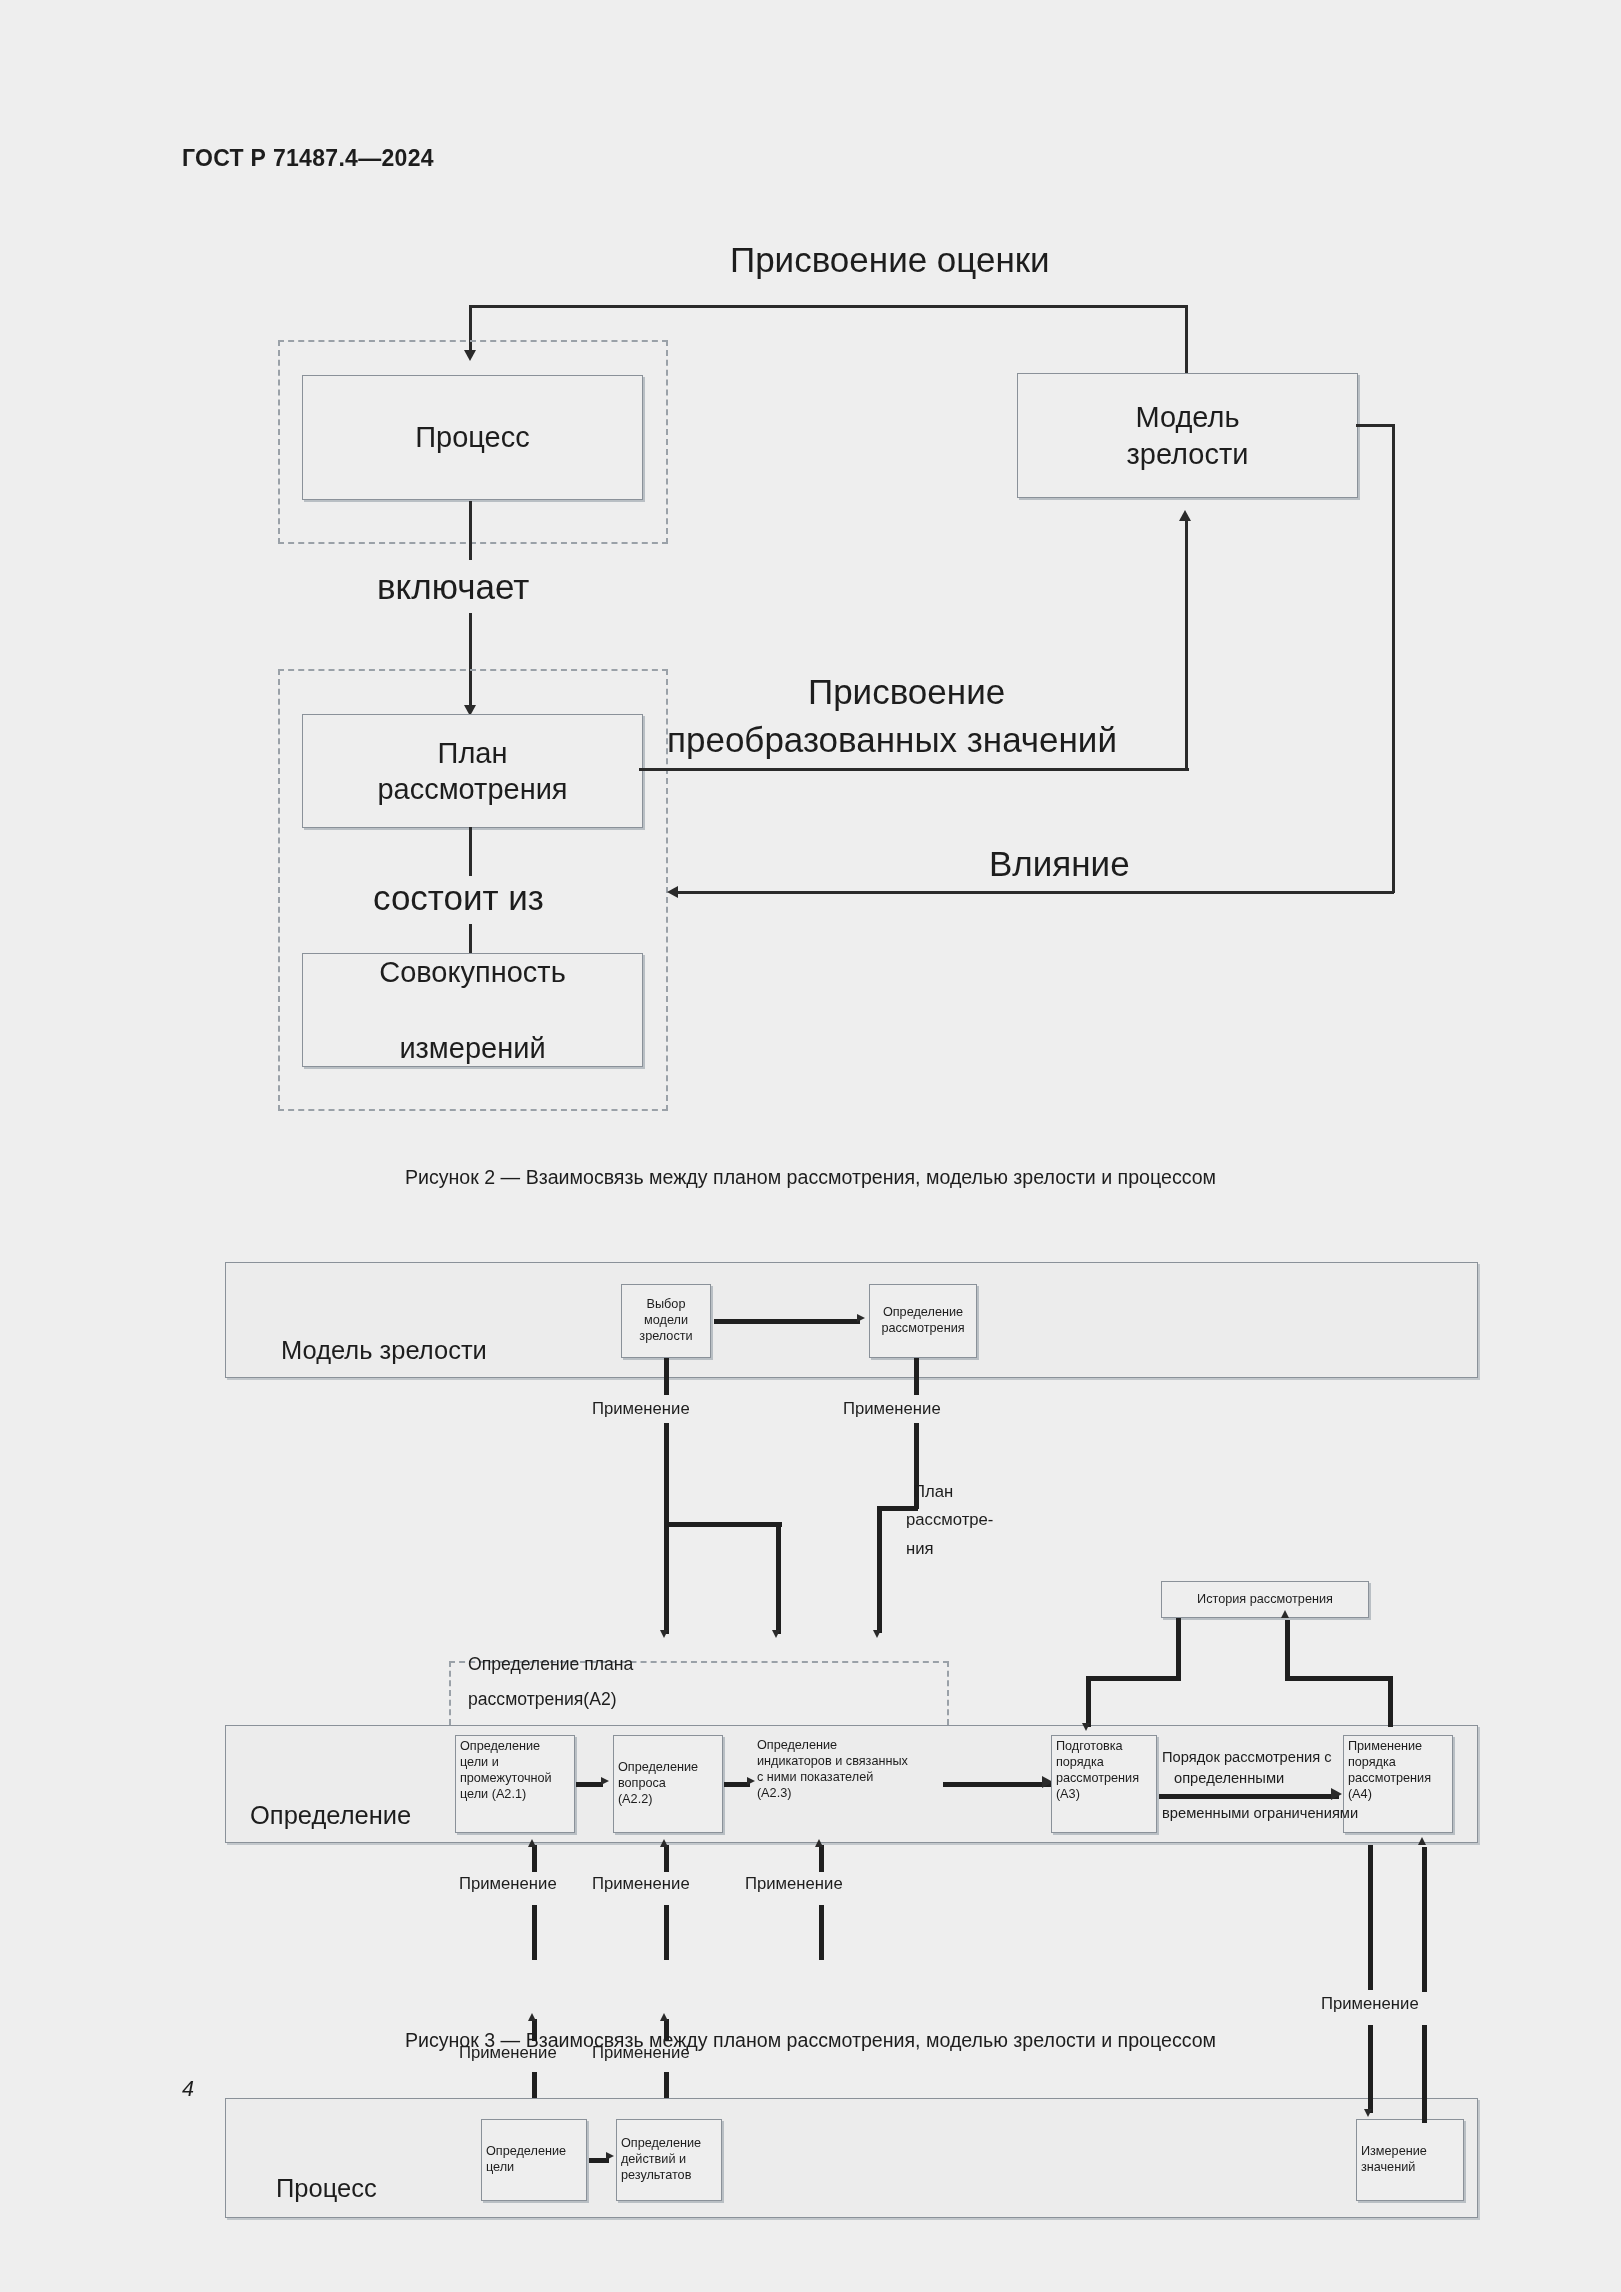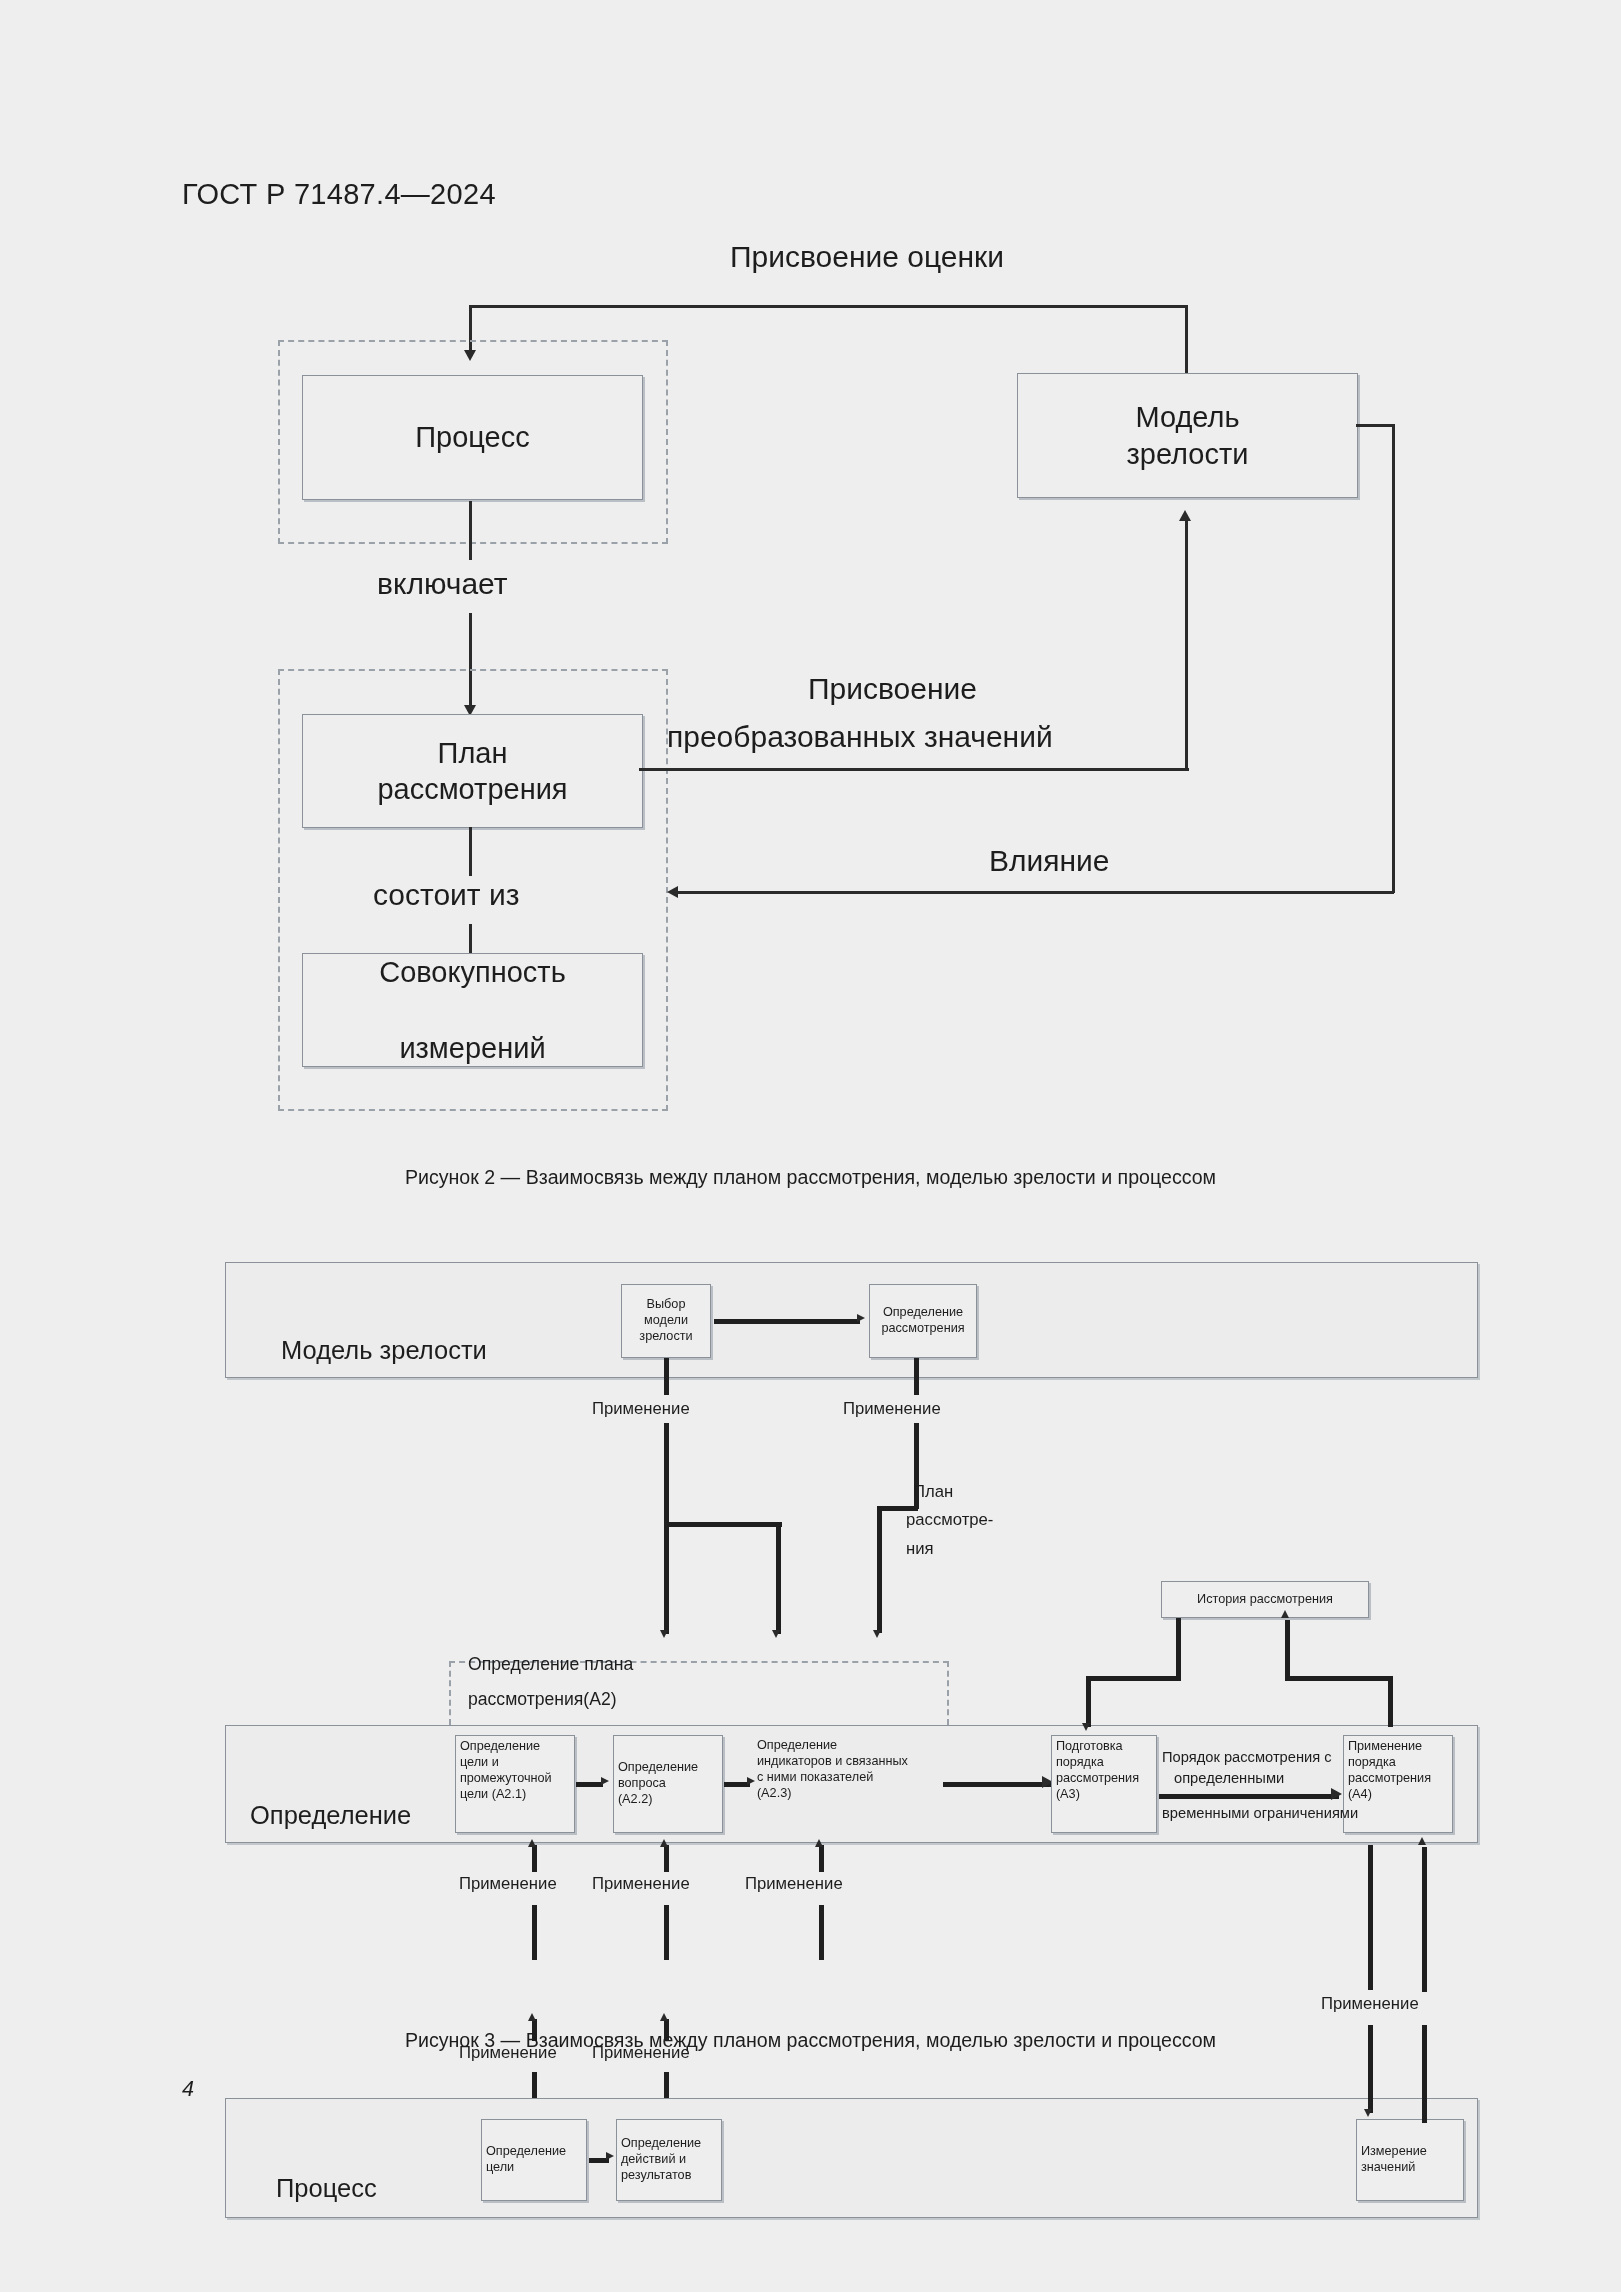--- a/index.html
+++ b/index.html
@@ -9,21 +9,21 @@
     font-family:"Liberation Sans", sans-serif;
     color:#1d1d1d;
     position:relative;
     overflow:hidden;
   }
   .page{position:absolute;inset:0;}
 
   
   .doc-header{
     position:absolute;left:182px;top:145px;
-    font-size:29px;font-weight:normal;letter-spacing:0.3px;margin-top:33px;
+    font-size:23px;font-weight:bold;letter-spacing:0.3px;
   }
 
   
   .fig{position:absolute;}
   .node{
     position:absolute;
     background:#eeeeee;
     border:1px solid #8a9199;
     box-shadow:2px 2px 0 0 #b9bfc4;
     box-sizing:border-box;
@@ -46,21 +46,21 @@
   .arr.up{border-left:6.9px solid transparent;border-right:6.9px solid transparent;border-bottom:11.8px solid #2a2a2a;}
   .arr.left{border-top:6.9px solid transparent;border-bottom:6.9px solid transparent;border-right:11.8px solid #2a2a2a;}
   .arr.right{border-top:6.9px solid transparent;border-bottom:6.9px solid transparent;border-left:11.8px solid #2a2a2a;}
   .arr.sm.down{border-left:4.9px solid transparent;border-right:4.9px solid transparent;border-top:8.8px solid #2a2a2a;}
   .arr.sm.up{border-left:4.9px solid transparent;border-right:4.9px solid transparent;border-bottom:8.8px solid #2a2a2a;}
   .arr.sm.right{border-top:4.9px solid transparent;border-bottom:4.9px solid transparent;border-left:8.8px solid #2a2a2a;}
 
   
   #fig2{left:0;top:0;width:1621px;height:1137px;}
   #fig2 .node{font-size:29px;}
-  #fig2 .lbl{font-size:30px;}
+  #fig2 .lbl{font-size:35px;}
 
   
   .caption{
     position:absolute;font-size:19.6px;text-align:center;width:100%;
   }
   .note{
     position:absolute;font-size:19.6px;line-height:1.5;
   }
   .note .spaced{letter-spacing:2.9px;}
   .pageno{position:absolute;left:182px;top:2076px;font-size:21.6px;font-style:italic;}

